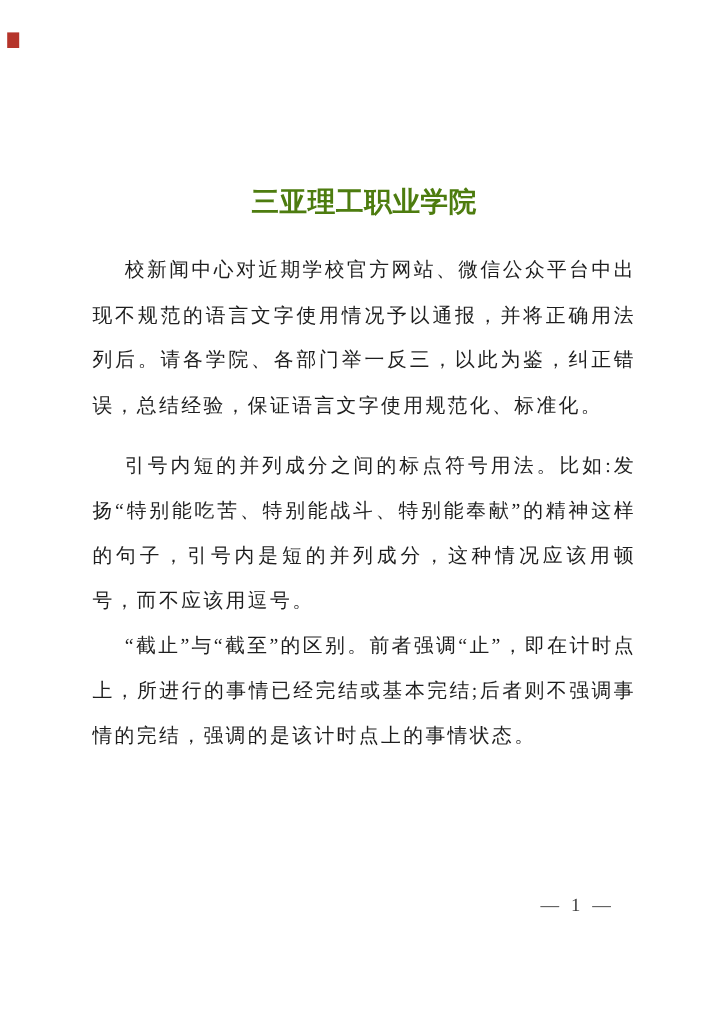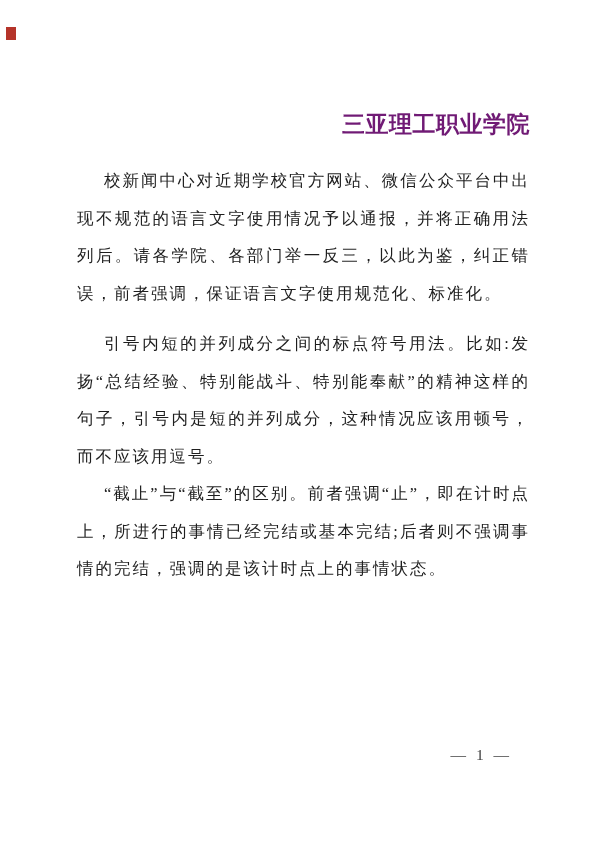--- a/index.html
+++ b/index.html
@@ -24,26 +24,27 @@
     height: 13px;
     background: #b5342a;
   }
   .content {
     position: absolute;
     left: 77px;
     top: 104px;
     width: 453px;
   }
   .doc-title {
-    text-align: right;
+    text-align: center;
     font-weight: bold;
     font-size: 23px;
     line-height: 42px;
     letter-spacing: 0.5px;
-    color: #701a75;
+    color: #4d7c0f;
+    margin-top: 44px;
   }
   .body-block {
     margin-top: 16px;
   }
   .para {
     margin: 0;
     font-size: 16.5px;
     line-height: 37.5px;
     letter-spacing: 2px;
     text-align: justify;
@@ -81,25 +82,25 @@
   <div class="red-mark"></div>
 
   <div class="content">
 
     <div class="doc-title">
       <div>三亚理工职业学院</div>
     </div>
 
     <div class="body-block">
 
-      <p class="para">校新闻中心对近期学校官方网站、微信公众平台中出现不规范的语言文字使用情况予以通报，并将正确用法列后。请各学院、各部门举一反三，以此为鉴，纠正错误，前者强调，保证语言文字使用规范化、标准化。</p>
+      <p class="para">校新闻中心对近期学校官方网站、微信公众平台中出现不规范的语言文字使用情况予以通报，并将正确用法列后。请各学院、各部门举一反三，以此为鉴，纠正错误，总结经验，保证语言文字使用规范化、标准化。</p>
 
 
 
-      <p class="para gap-before">引号内短的并列成分之间的标点符号用法。比如:发扬“总结经验、特别能战斗、特别能奉献”的精神这样的句子，引号内是短的并列成分，这种情况应该用顿号，而不应该用逗号。</p>
+      <p class="para gap-before">引号内短的并列成分之间的标点符号用法。比如:发扬“特别能吃苦、特别能战斗、特别能奉献”的精神这样的句子，引号内是短的并列成分，这种情况应该用顿号，而不应该用逗号。</p>
 
 
       <p class="para">“截止”与“截至”的区别。前者强调“止”，即在计时点上，所进行的事情已经完结或基本完结;后者则不强调事情的完结，强调的是该计时点上的事情状态。</p>
 
     </div>
   </div>
 
   <div class="page-number">— 1 —</div>
 
 </div>

